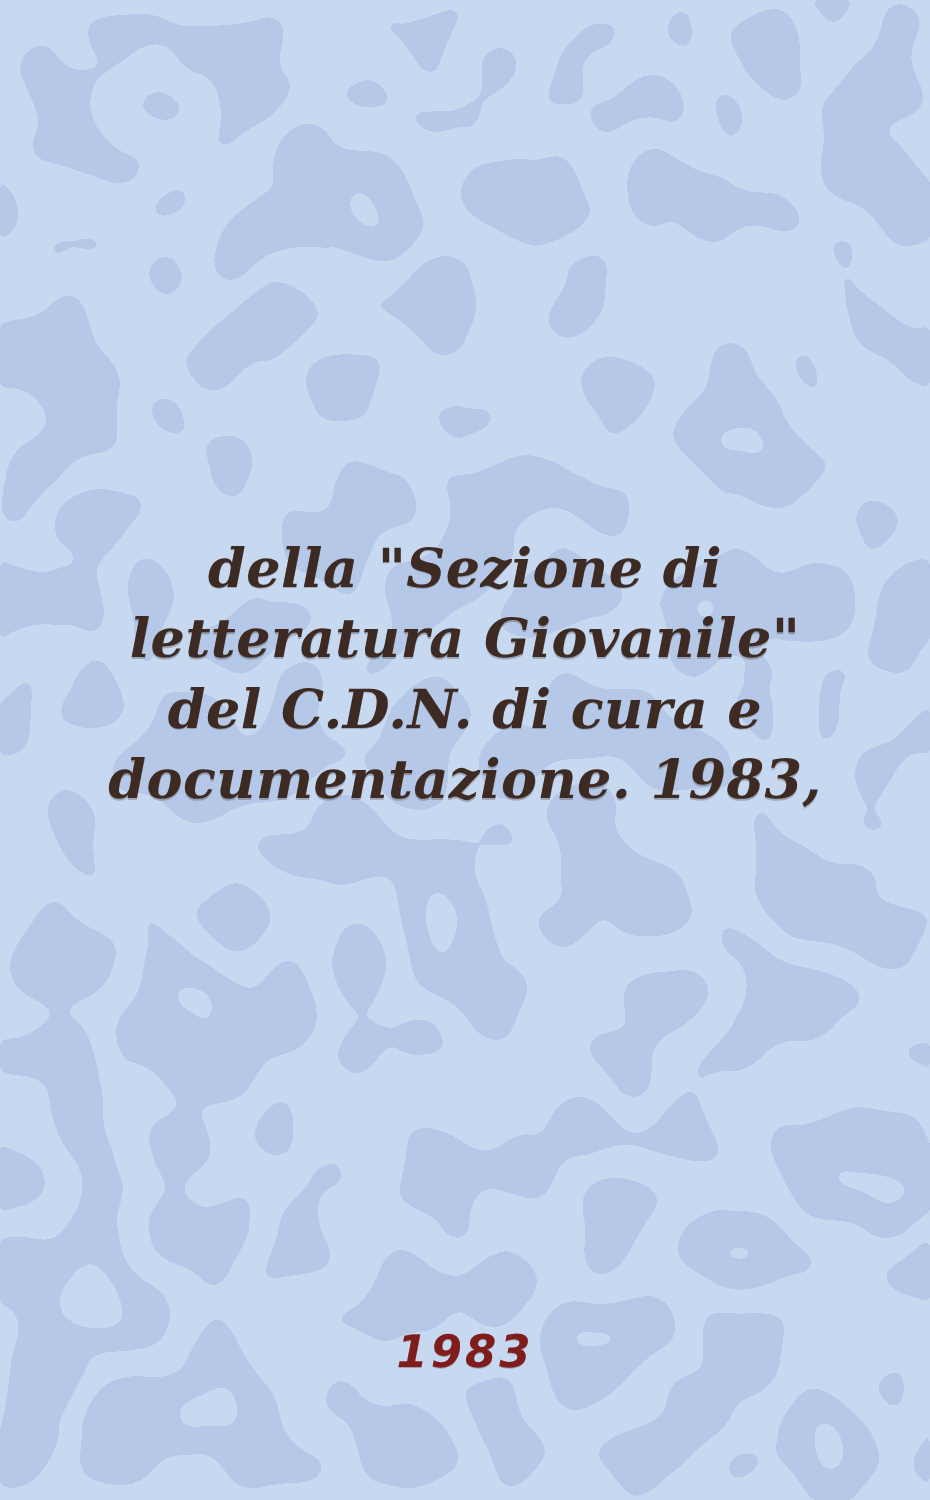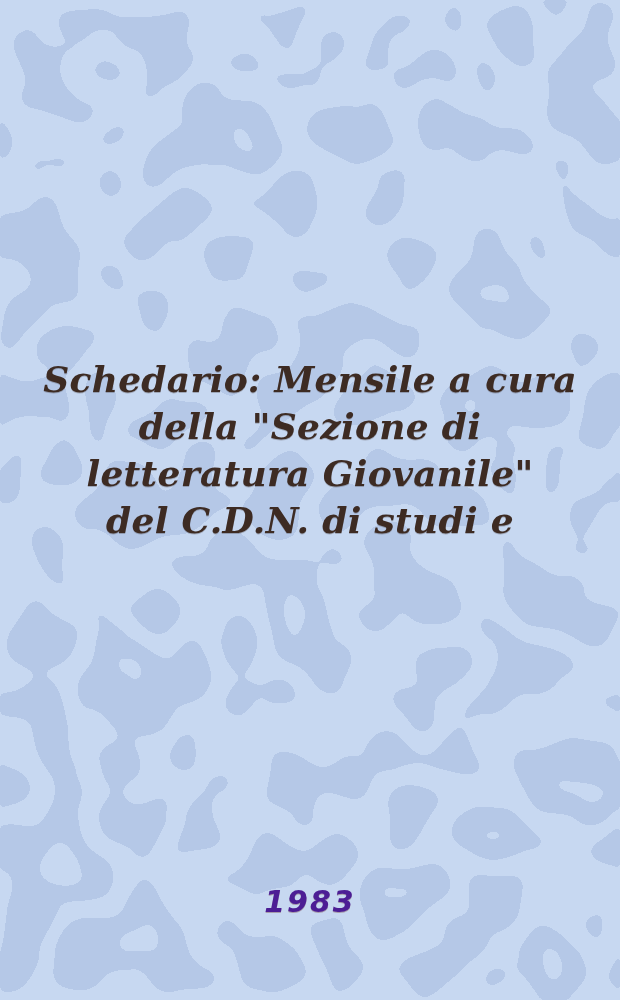--- a/index.html
+++ b/index.html
@@ -49,21 +49,21 @@
     position: absolute;
     left: 0;
     right: 0;
     top: 884px;
     text-align: center;
     font-family: "DejaVu Sans", sans-serif;
     font-weight: bold;
     font-style: italic;
     font-size: 30px;
     letter-spacing: 2px;
-    color: #4c1d95;
+    color: #7f1d1d;
     text-shadow: 0 1px 0 rgba(90, 15, 10, 0.3);
   }
 </style>
 </head>
 <body>
 
 <div class="cover">
 
   <svg class="bg" width="620" height="1000" viewBox="0 0 620 1000" preserveAspectRatio="none" xmlns="http://www.w3.org/2000/svg" aria-hidden="true">
     <defs>
@@ -78,21 +78,21 @@
         </feComponentTransfer>
         <feFlood flood-color="#b5c8e7" result="col"></feFlood>
         <feComposite in="col" in2="crisp" operator="in"></feComposite>
       </filter>
     </defs>
     <rect width="620" height="1000" fill="#c7d8f1"></rect>
     <rect width="620" height="1000" fill="#c7d8f1" filter="url(#maze)"></rect>
   </svg>
 
   <div class="title-block">
-    <div class="title-line">Schedario: Mensile a cura</div>
     <div class="title-line">della "Sezione di</div>
     <div class="title-line">letteratura Giovanile"</div>
-    <div class="title-line">del C.D.N. di studi e</div>
+    <div class="title-line">del C.D.N. di cura e</div>
+    <div class="title-line">documentazione. 1983,</div>
   </div>
 
   <div class="year">1983</div>
 
 </div>
 
 </body></html>

